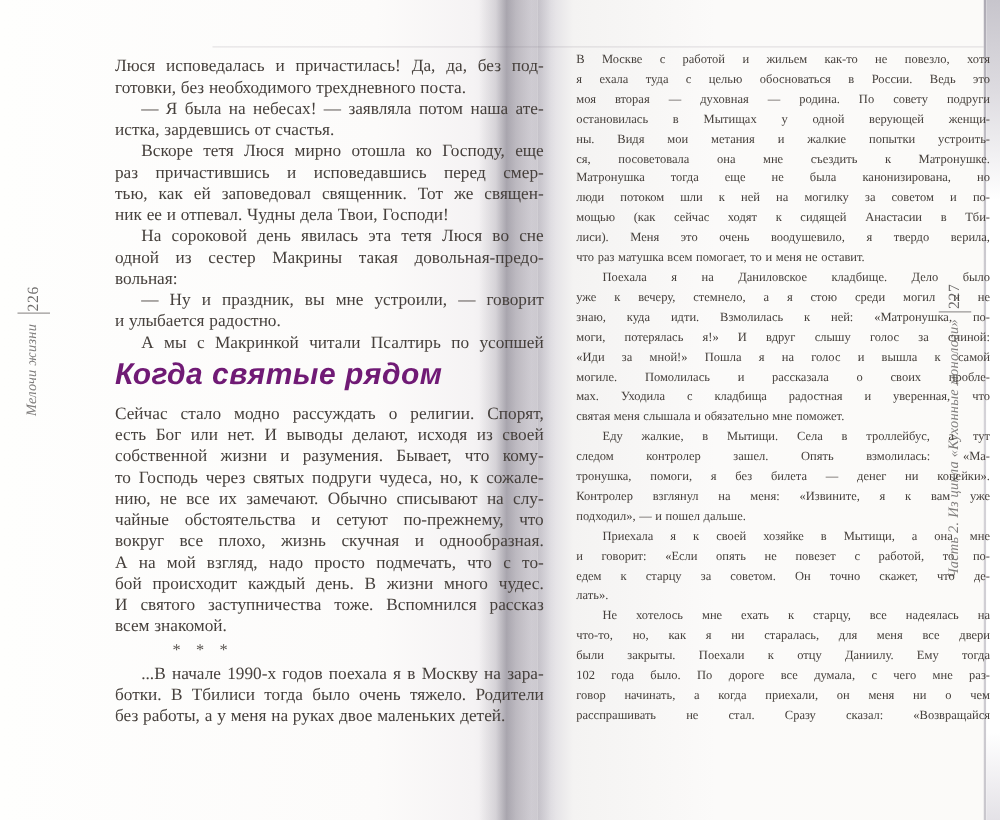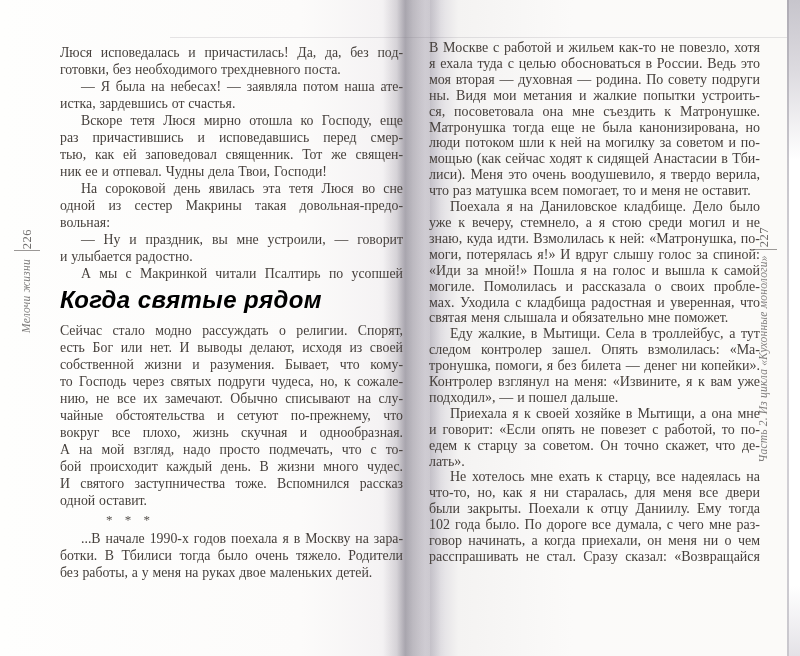--- a/index.html
+++ b/index.html
@@ -29,31 +29,31 @@
     background:linear-gradient(to bottom,#aeabb4,#c8c6cc 25%,#d6d4d9 55%,#c9c7cd 100%);}
   .edge-outer{position:absolute;left:789px;top:0;width:11px;height:656px;background:#ffffff;}
   .edge-outer-top{position:absolute;left:0;top:0;width:11px;height:160px;
     background:linear-gradient(to bottom,#c7c5cc 0%,#dddbe0 45%,rgba(255,255,255,0) 100%);}
   .edge-outer-bottom{position:absolute;left:0;bottom:0;width:11px;height:70px;
     background:linear-gradient(to top,#e4e2e7 0%,rgba(255,255,255,0) 100%);}
   
   .fold-line{position:absolute;left:170px;top:37px;width:617px;height:1px;
     background:rgba(120,116,130,0.18);}
   
-  .textcol{position:absolute;}
+  .textcol{position:absolute;margin-left:32px;}
   .textcol-left{left:60px;top:44px;width:343px;font-size:13.8px;line-height:17px;}
-  .textcol-right{left:429px;top:40px;width:331px;font-size:14px;line-height:15.9px;}
+  .textcol-right{left:429px;top:40px;width:331px;font-size:10px;line-height:15.9px;}
   .line{text-align:justify;text-align-last:justify;word-spacing:0.4px;}
   .line.last{text-align-last:left;}
   .line.ind{text-indent:21px;}
   .heading{
     font-family:"Liberation Sans","DejaVu Sans",sans-serif;
     font-weight:700;font-style:italic;
     font-size:24px;line-height:27px;letter-spacing:0.4px;
-    color:#000000;margin:4px 0 9px 0;text-align:left;text-align-last:left;}
+    color:#701a75;margin:4px 0 9px 0;text-align:left;text-align-last:left;}
   .separator{font-size:13px;line-height:15px;margin:3px 0 3px 0;
     padding-left:46px;word-spacing:9px;color:#55504c;text-align:left;text-align-last:left;}
   
   .rot{position:absolute;white-space:nowrap;
     transform:translate(-50%,-50%) rotate(-90deg);}
   .pagenum{font-size:12.5px;color:#6e6c6b;letter-spacing:0.5px;}
   .runtitle{font-style:italic;font-size:11.5px;color:#7e7c7b;letter-spacing:0.2px;}
   .numrule{position:absolute;height:1px;background:#9b9896;}
   .numrule-left{left:14px;top:250px;width:26px;}
   .numrule-right{left:751px;top:249px;width:26px;}
@@ -102,30 +102,31 @@
       <div class="line">Сейчас стало модно рассуждать о религии. Спорят,</div>
       <div class="line">есть Бог или нет. И выводы делают, исходя из своей</div>
       <div class="line">собственной жизни и разумения. Бывает, что кому-</div>
       <div class="line">то Господь через святых подруги чудеса, но, к сожале-</div>
       <div class="line">нию, не все их замечают. Обычно списывают на слу-</div>
       <div class="line">чайные обстоятельства и сетуют по-прежнему, что</div>
       <div class="line">вокруг все плохо, жизнь скучная и однообразная.</div>
       <div class="line">А на мой взгляд, надо просто подмечать, что с то-</div>
       <div class="line">бой происходит каждый день. В жизни много чудес.</div>
       <div class="line">И святого заступничества тоже. Вспомнился рассказ</div>
-      <div class="line last">одной оставит.</div>
+      <div class="line last">всем знакомой.</div>
       <div class="separator">* * *</div>
       <div class="line ind">...В начале 1990-х годов поехала я в Москву на зара-</div>
       <div class="line">ботки. В Тбилиси тогда было очень тяжело. Родители</div>
       <div class="line last">без работы, а у меня на руках двое маленьких детей.</div>
     </div>
   <div class="textcol textcol-right" id="right-text">
       <div class="line">В Москве с работой и жильем как-то не повезло, хотя</div>
       <div class="line">я ехала туда с целью обосноваться в России. Ведь это</div>
       <div class="line">моя вторая — духовная — родина. По совету подруги</div>
+      <div class="line">остановилась в Мытищах у одной верующей женщи-</div>
       <div class="line">ны. Видя мои метания и жалкие попытки устроить-</div>
       <div class="line">ся, посоветовала она мне съездить к Матронушке.</div>
       <div class="line">Матронушка тогда еще не была канонизирована, но</div>
       <div class="line">люди потоком шли к ней на могилку за советом и по-</div>
       <div class="line">мощью (как сейчас ходят к сидящей Анастасии в Тби-</div>
       <div class="line">лиси). Меня это очень воодушевило, я твердо верила,</div>
       <div class="line last">что раз матушка всем помогает, то и меня не оставит.</div>
       <div class="line ind">Поехала я на Даниловское кладбище. Дело было</div>
       <div class="line">уже к вечеру, стемнело, а я стою среди могил и не</div>
       <div class="line">знаю, куда идти. Взмолилась к ней: «Матронушка, по-</div>

